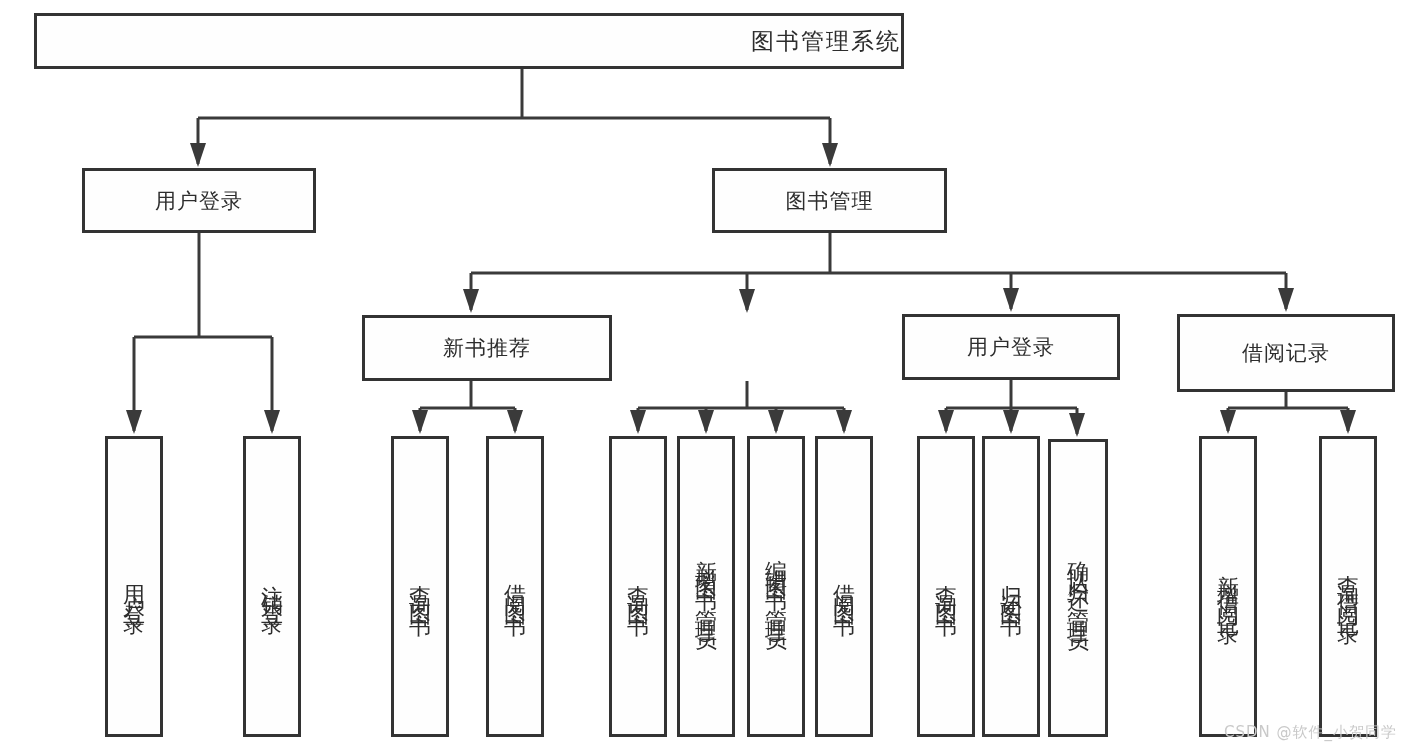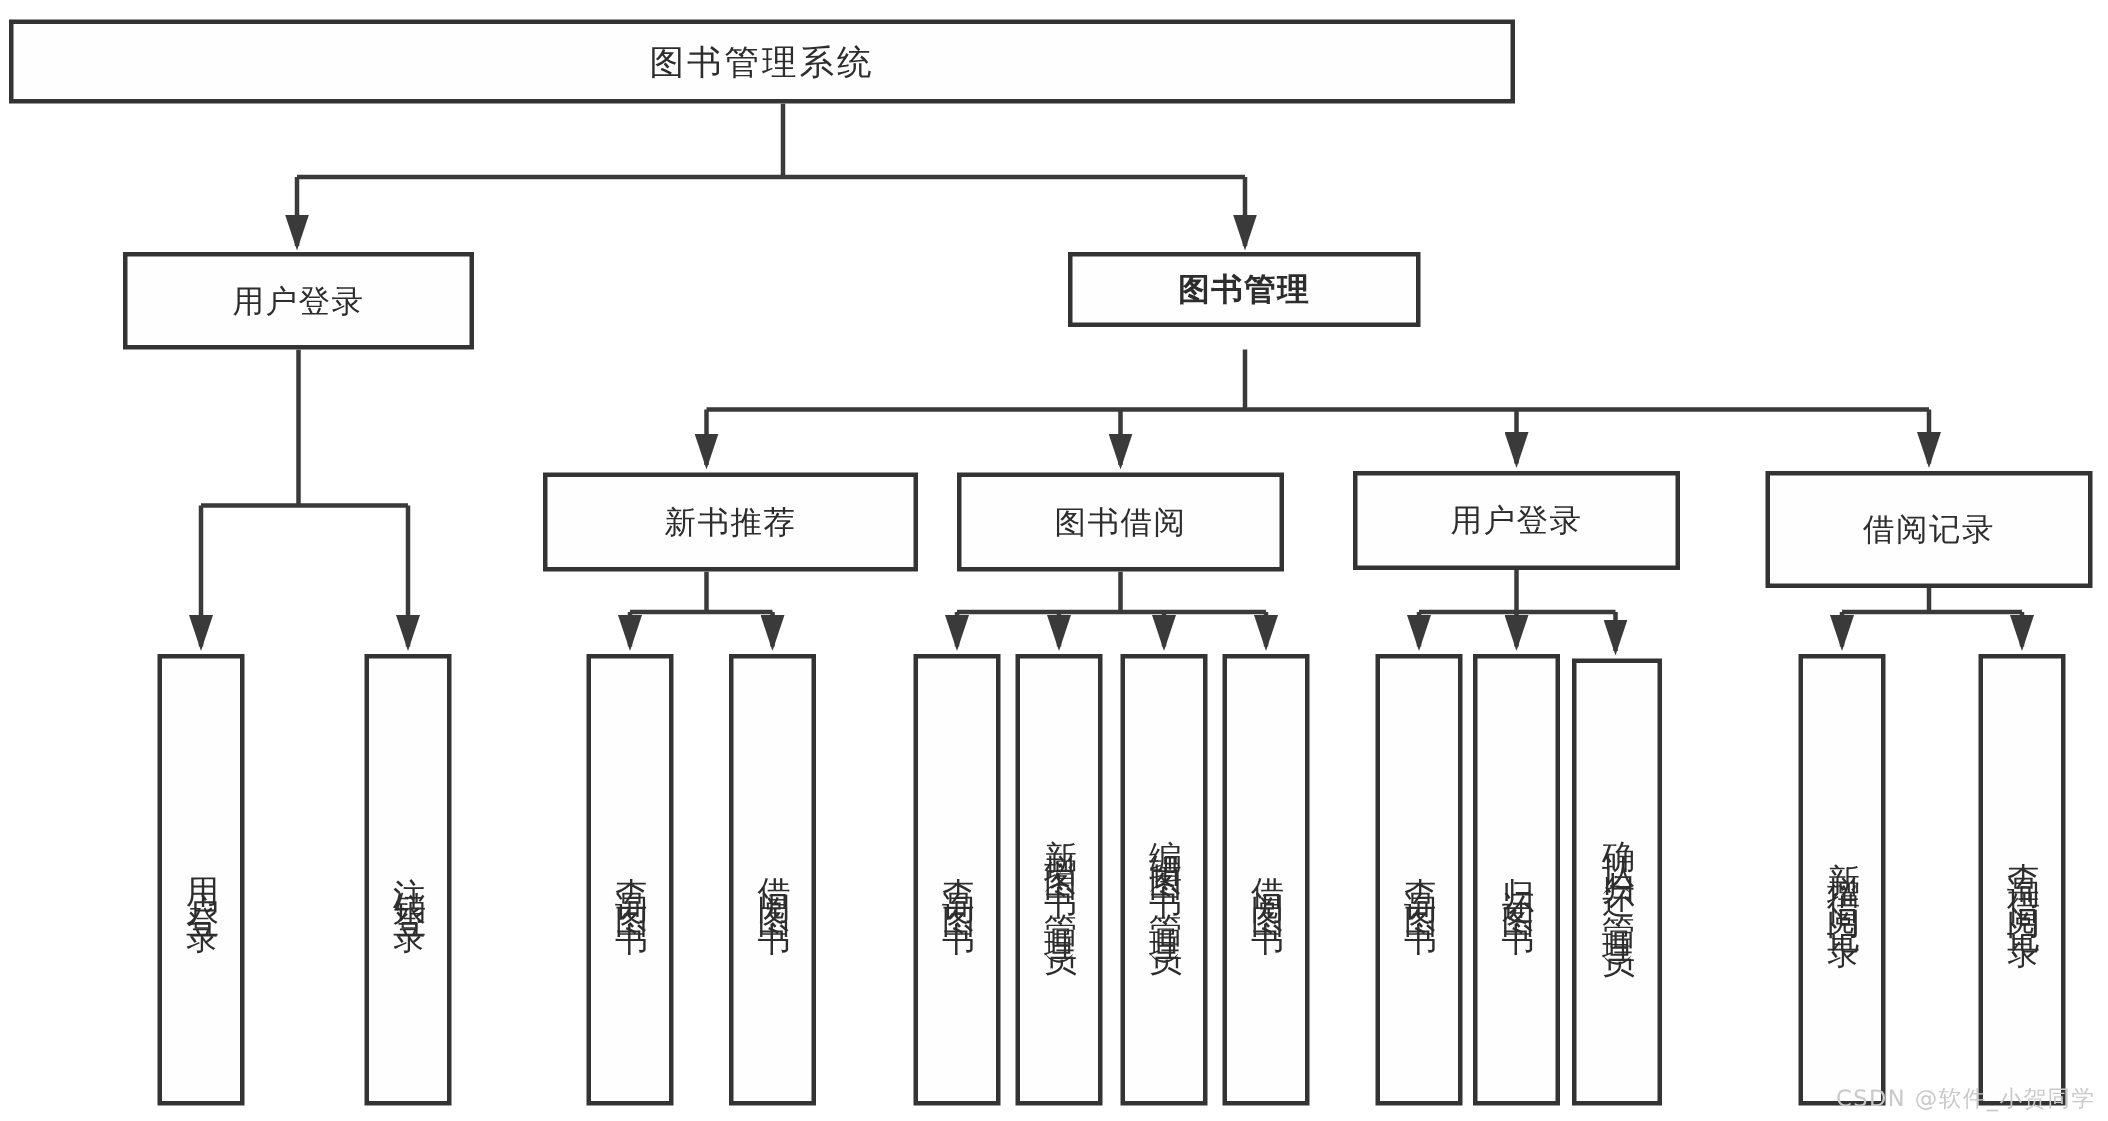--- a/index.html
+++ b/index.html
@@ -108,36 +108,33 @@
       <path d="M1011 408 L1011 431" marker-end="url(#arrow)"></path>
       <path d="M1077 408 L1077 434" marker-end="url(#arrow)"></path>
 
       <path d="M1286 380 L1286 408"></path>
       <path d="M1228 408 L1348 408"></path>
       <path d="M1228 408 L1228 431" marker-end="url(#arrow)"></path>
       <path d="M1348 408 L1348 431" marker-end="url(#arrow)"></path>
     </g>
   </svg>
 
-  <div class="node root-label" style="left:6px; top:13px; width:1004px; height:56px;">
+  <div class="node root-label" style="left:34px; top:13px; width:870px; height:56px;justify-content:flex-end;">
     <span>图书管理系统</span>
   </div>
 
   <div class="node h-label" style="left:82px; top:168px; width:234px; height:65px;">
     <span>用户登录</span>
   </div>
-  <div class="node h-label" style="left:712px; top:168px; width:235px; height:50px;font-weight:bold;">
+  <div class="node h-label" style="left:712px; top:168px; width:235px; height:65px;">
     <span>图书管理</span>
   </div>
 
   <div class="node h-label" style="left:362px; top:315px; width:250px; height:66px;">
     <span>新书推荐</span>
-  </div>
-  <div class="node h-label" style="left:638px; top:315px; width:218px; height:66px;">
-    <span>图书借阅</span>
   </div>
   <div class="node h-label" style="left:902px; top:314px; width:218px; height:66px;">
     <span>用户登录</span>
   </div>
   <div class="node h-label" style="left:1177px; top:314px; width:218px; height:78px;">
     <span>借阅记录</span>
   </div>
 
   <div class="node v-box" style="left:105px; top:436px; width:58px; height:301px;">
     <span class="v-text">用户登录</span>

